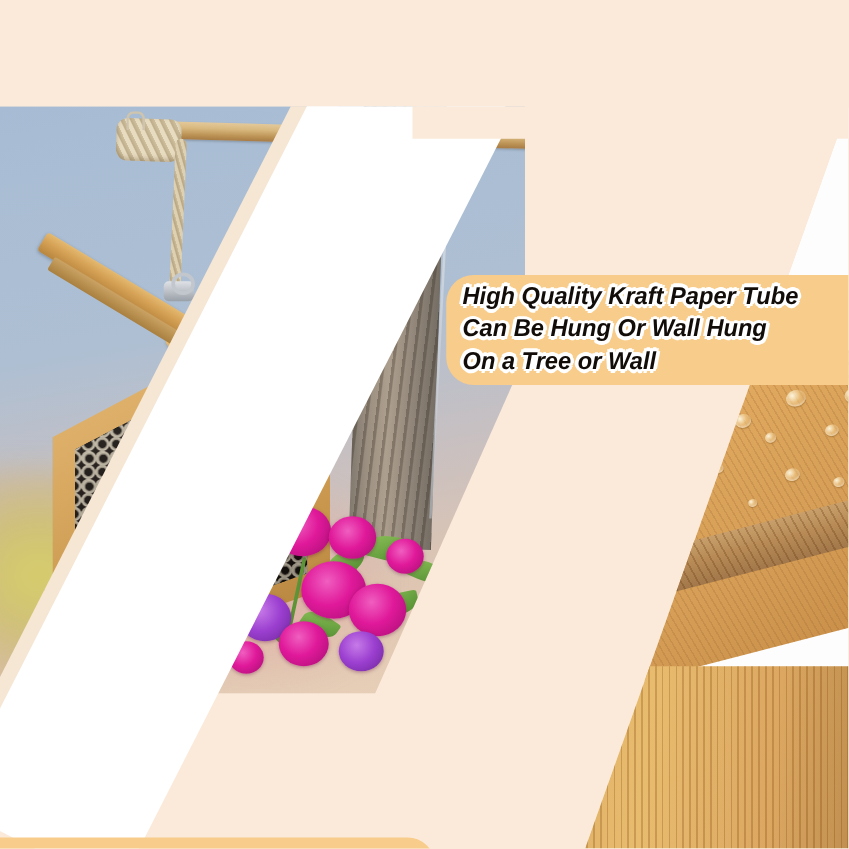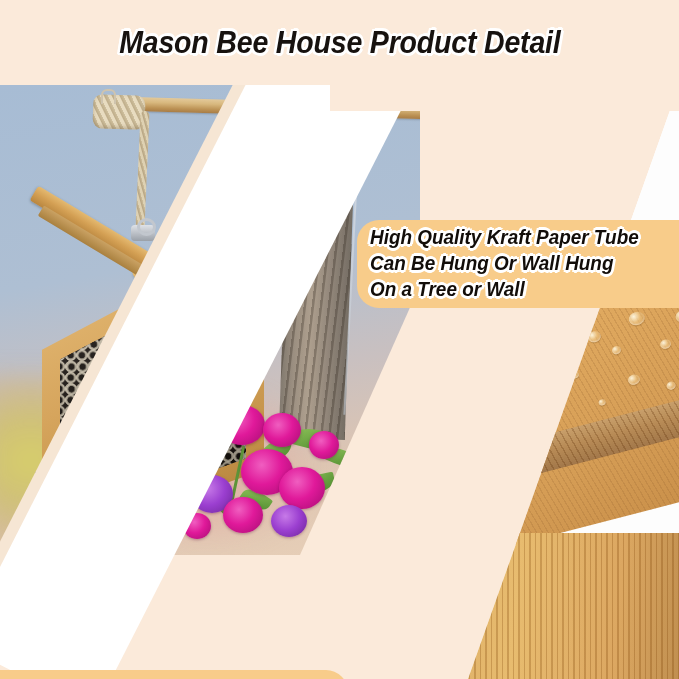--- a/index.html
+++ b/index.html
@@ -338,23 +338,20 @@
       2px 0 0 #fff,-2px 0 0 #fff,0 2px 0 #fff,0 -2px 0 #fff,
       2px 2px 0 #fff,-2px 2px 0 #fff,2px -2px 0 #fff,-2px -2px 0 #fff,
       3px 0 0 #fff,-3px 0 0 #fff,0 3px 0 #fff,0 -3px 0 #fff;
   }
 </style>
 </head>
 <body>
 
 <div id="page">
 
-  <div class="title-bar">
-    <div class="title-text">Mason Bee House Product Detail</div>
-  </div>
 
   <div class="photo-area">
 
     <div class="left-photo">
       <div class="blur-pinkhaze"></div>
       <div class="blur-left"></div>
 
       <div class="trunk"></div>
       <div class="wire"></div>
       <div class="wire2"></div>

